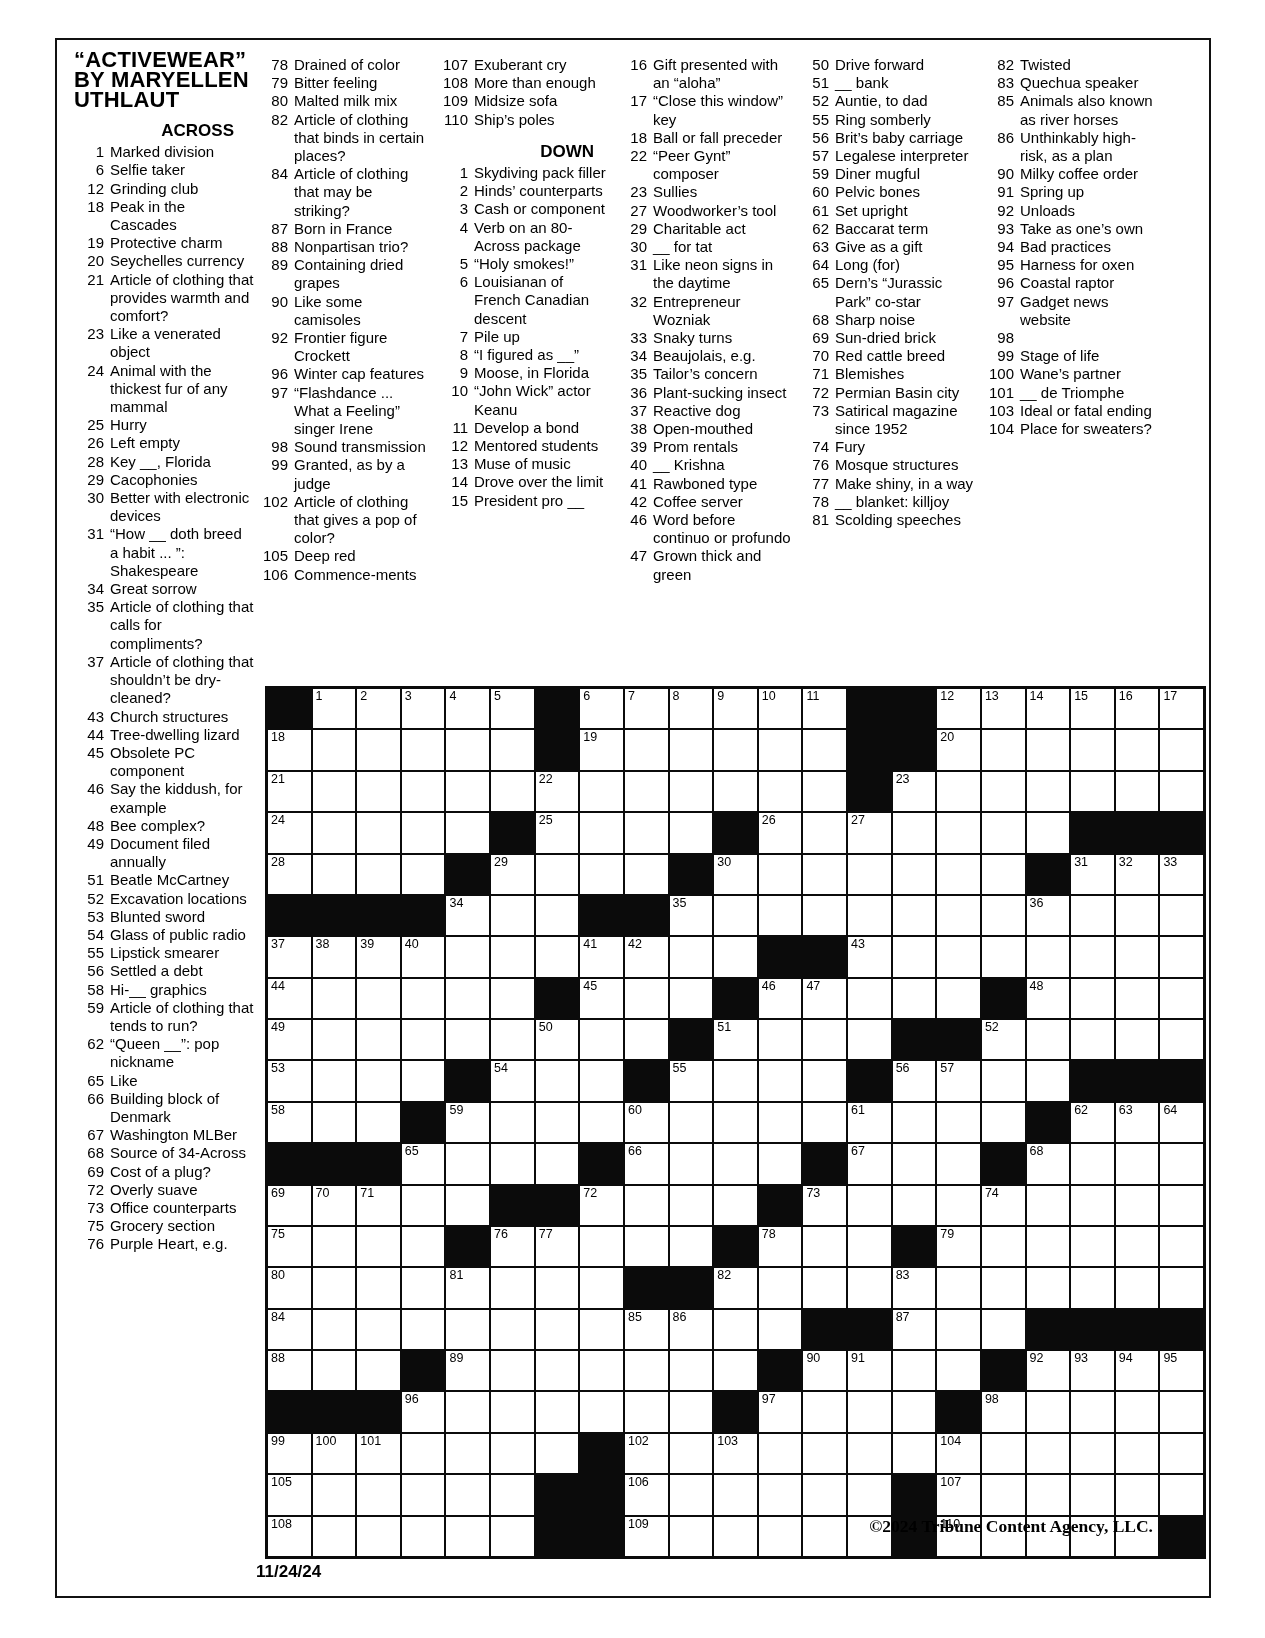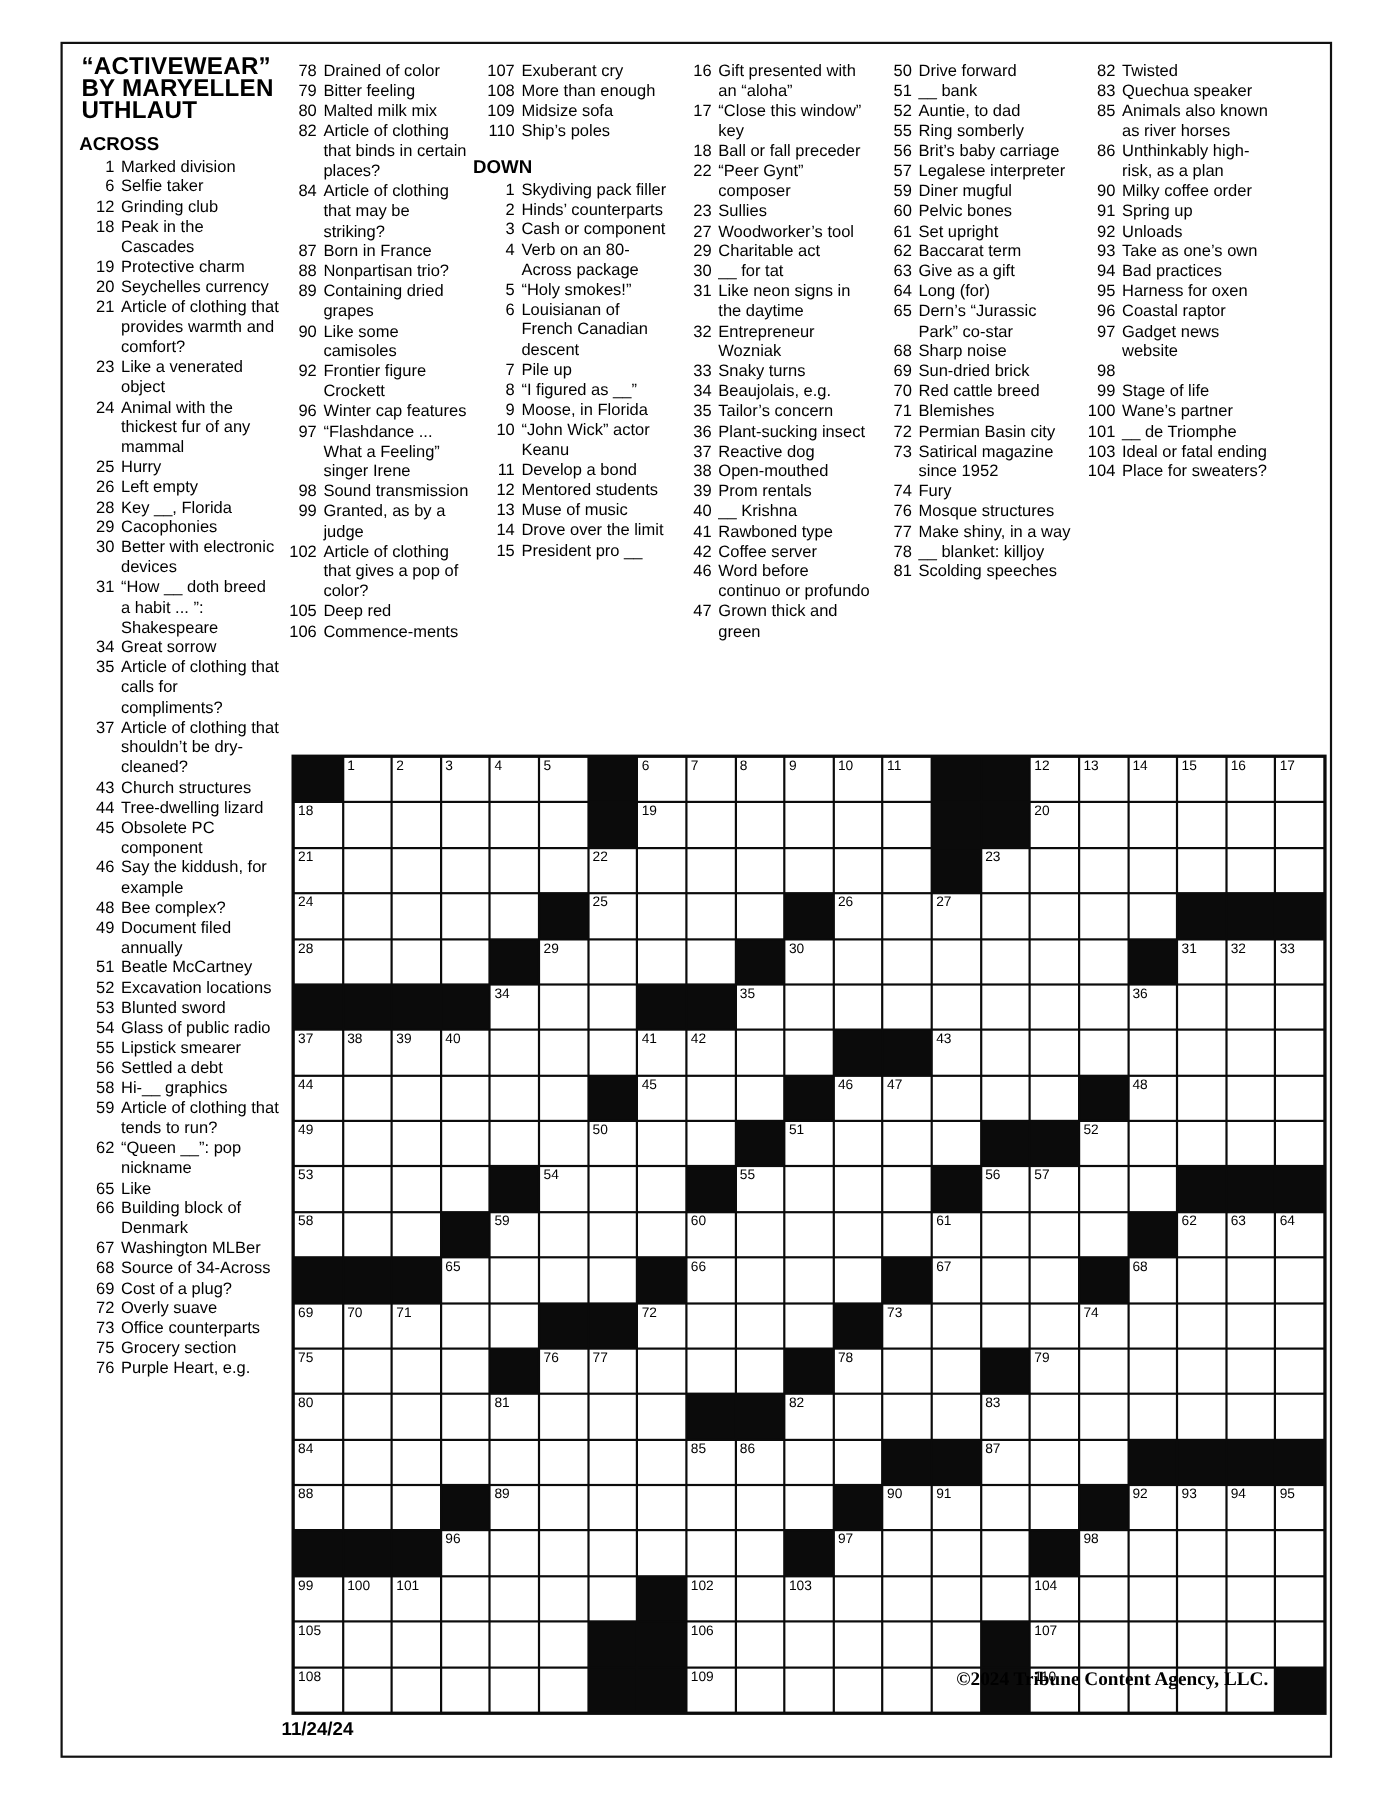--- a/index.html
+++ b/index.html
@@ -6,21 +6,21 @@
   body{
     width:1265px;height:1638px;background:#ffffff;color:#000;
     font-family:"Liberation Sans",sans-serif;position:relative;overflow:hidden;
   }
   .page-border{position:absolute;left:55px;top:38px;width:1152px;height:1556px;border:2px solid #111;}
   .title{position:absolute;left:74px;top:50px;font-size:22px;font-weight:bold;line-height:20px;letter-spacing:.2px;}
   .clue-col{position:absolute;font-size:15px;line-height:18.2px;}
   .clue{display:flex;align-items:flex-start;}
   .cnum{flex:0 0 30px;text-align:right;padding-right:6px;white-space:nowrap;}
   .ctxt{flex:1 1 auto;}
-  .clue-header{font-weight:bold;font-size:17px;text-align:left;padding-right:20px;margin:0 0 3px 0;}
+  .clue-header{font-weight:bold;font-size:17px;text-align:right;padding-right:20px;margin:0 0 3px 0;}
   .sect-gap{height:14px;}
   .col-0{left:72px;top:122px;width:182px;}
   .col-1{left:254px;top:56px;width:176px;}
   .col-2{left:430px;top:56px;width:184px;}
   .col-3{left:615px;top:56px;width:180px;}
   .col-4{left:797px;top:56px;width:180px;}
   .col-5{left:978px;top:56px;width:180px;}
   .col-0 .cnum{flex-basis:32px;}
   .col-1 .cnum{flex-basis:34px;}
   .col-2 .cnum{flex-basis:38px;}

